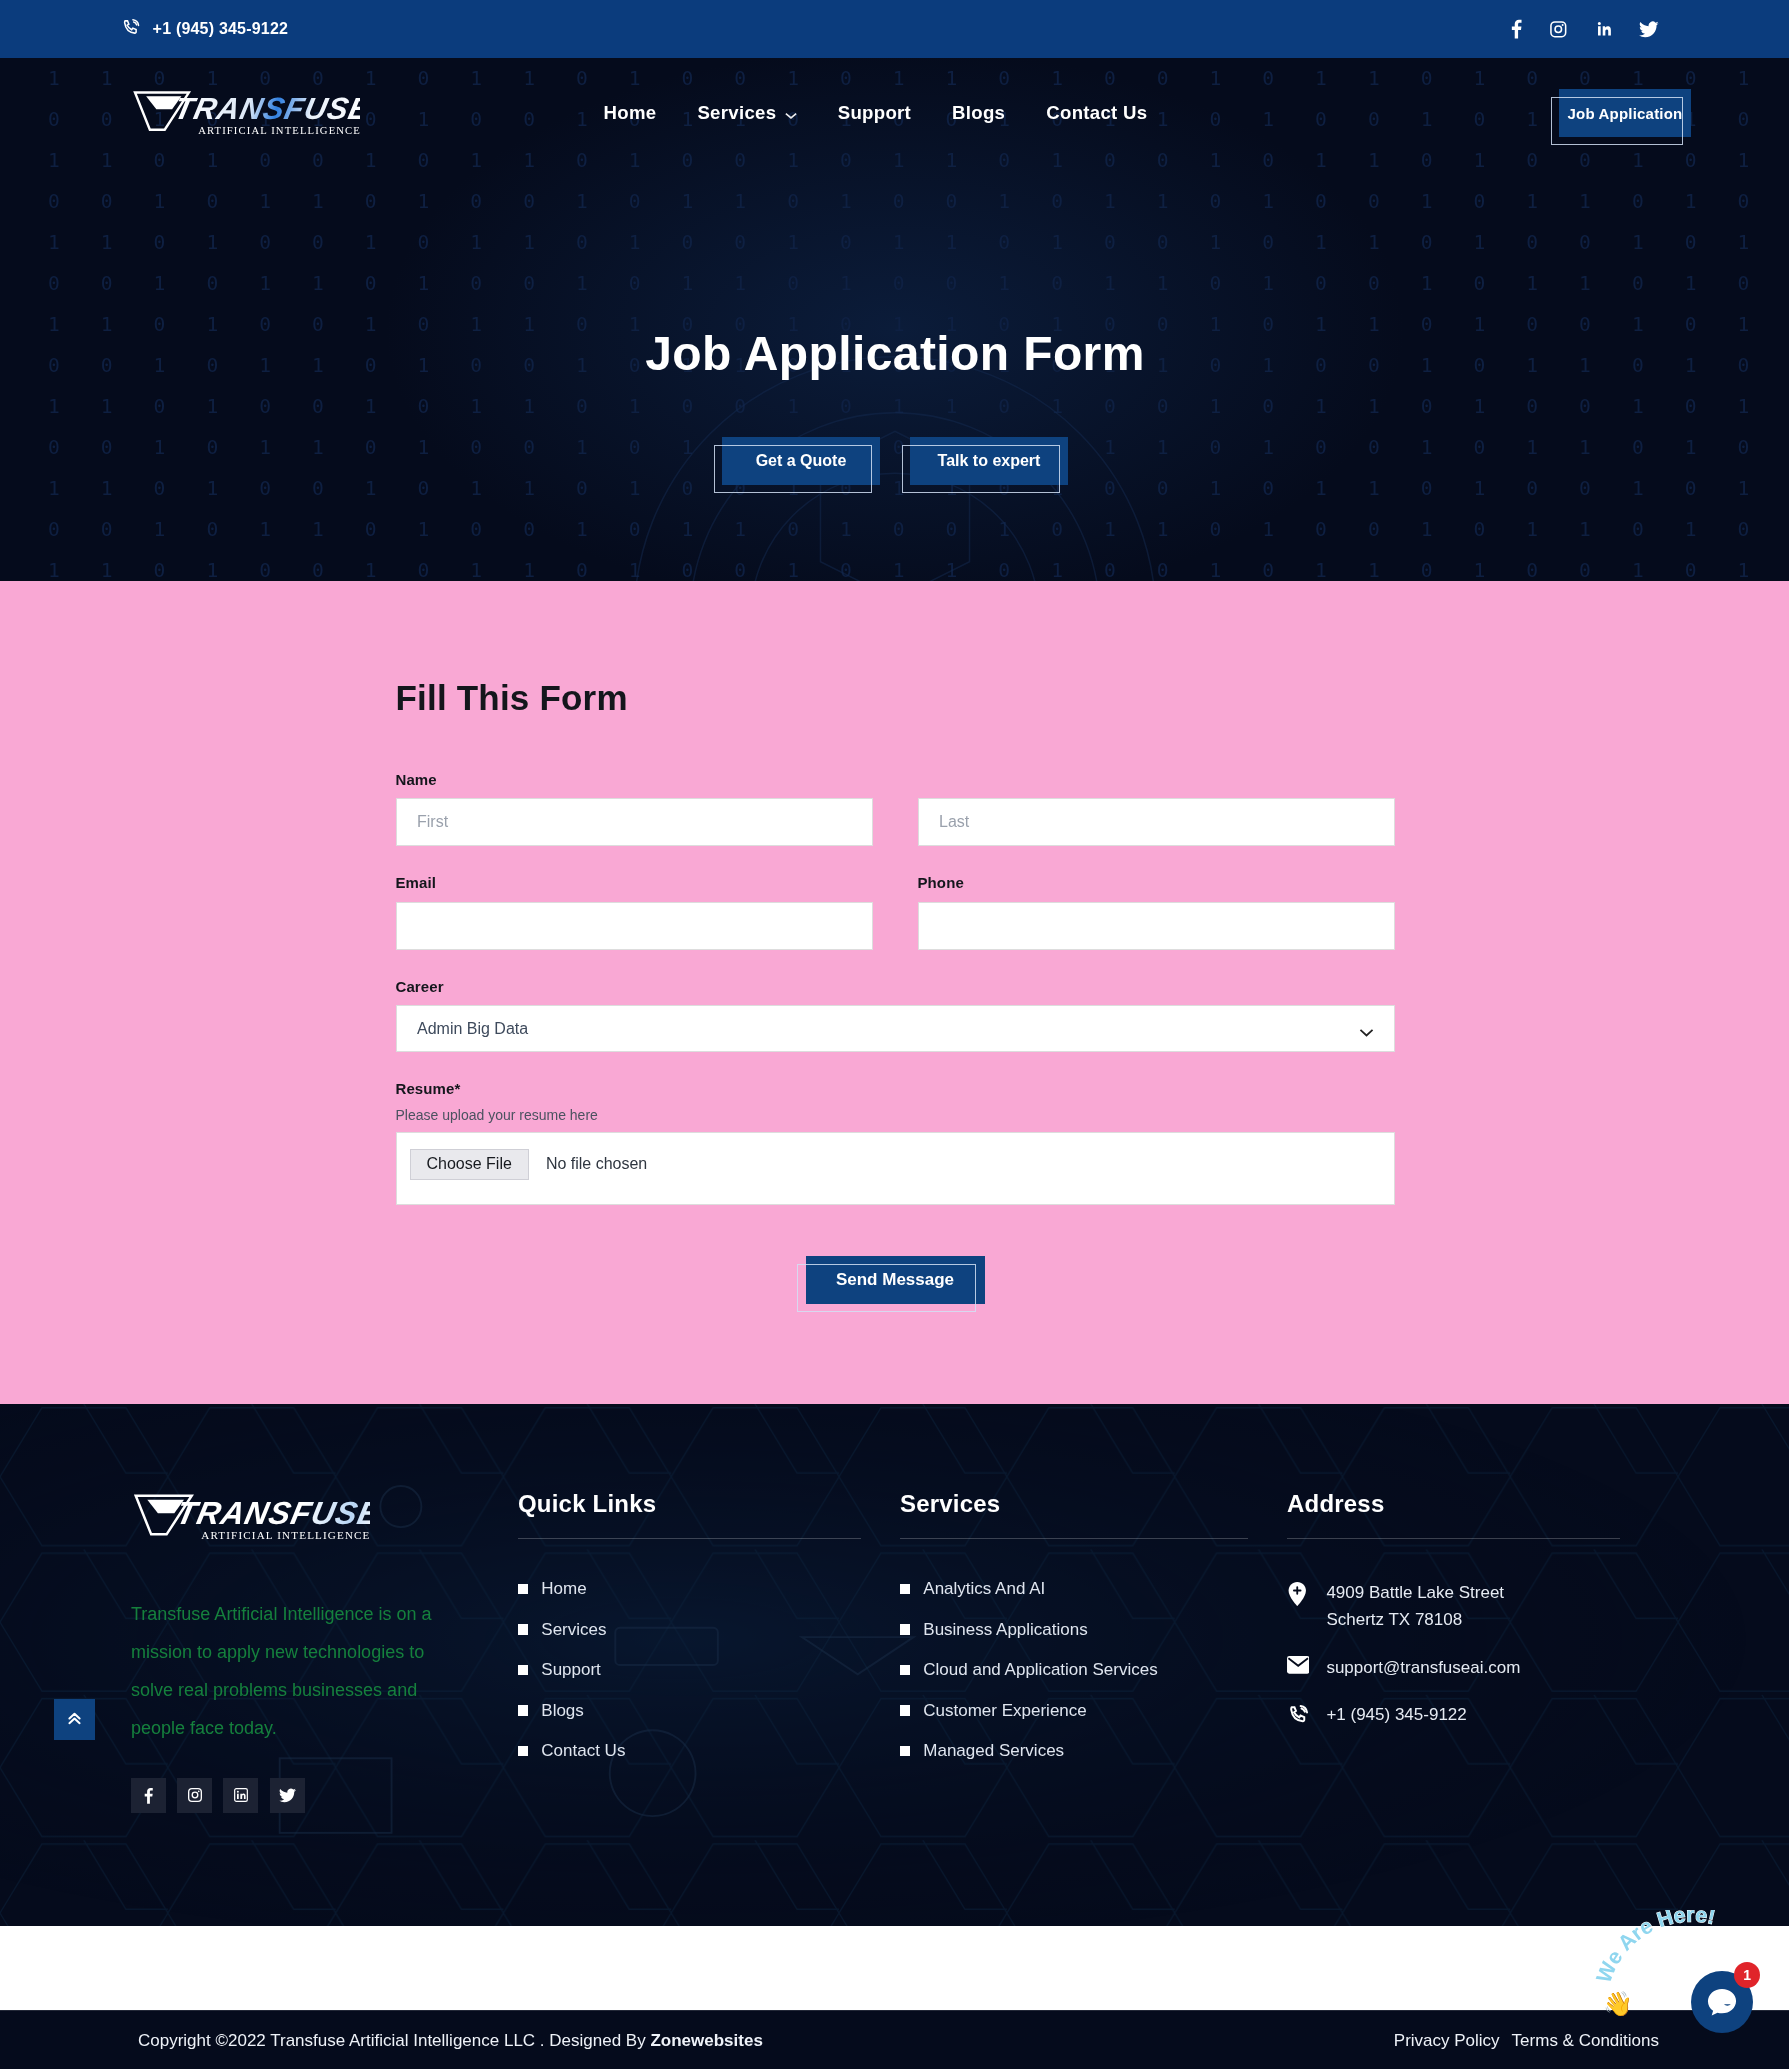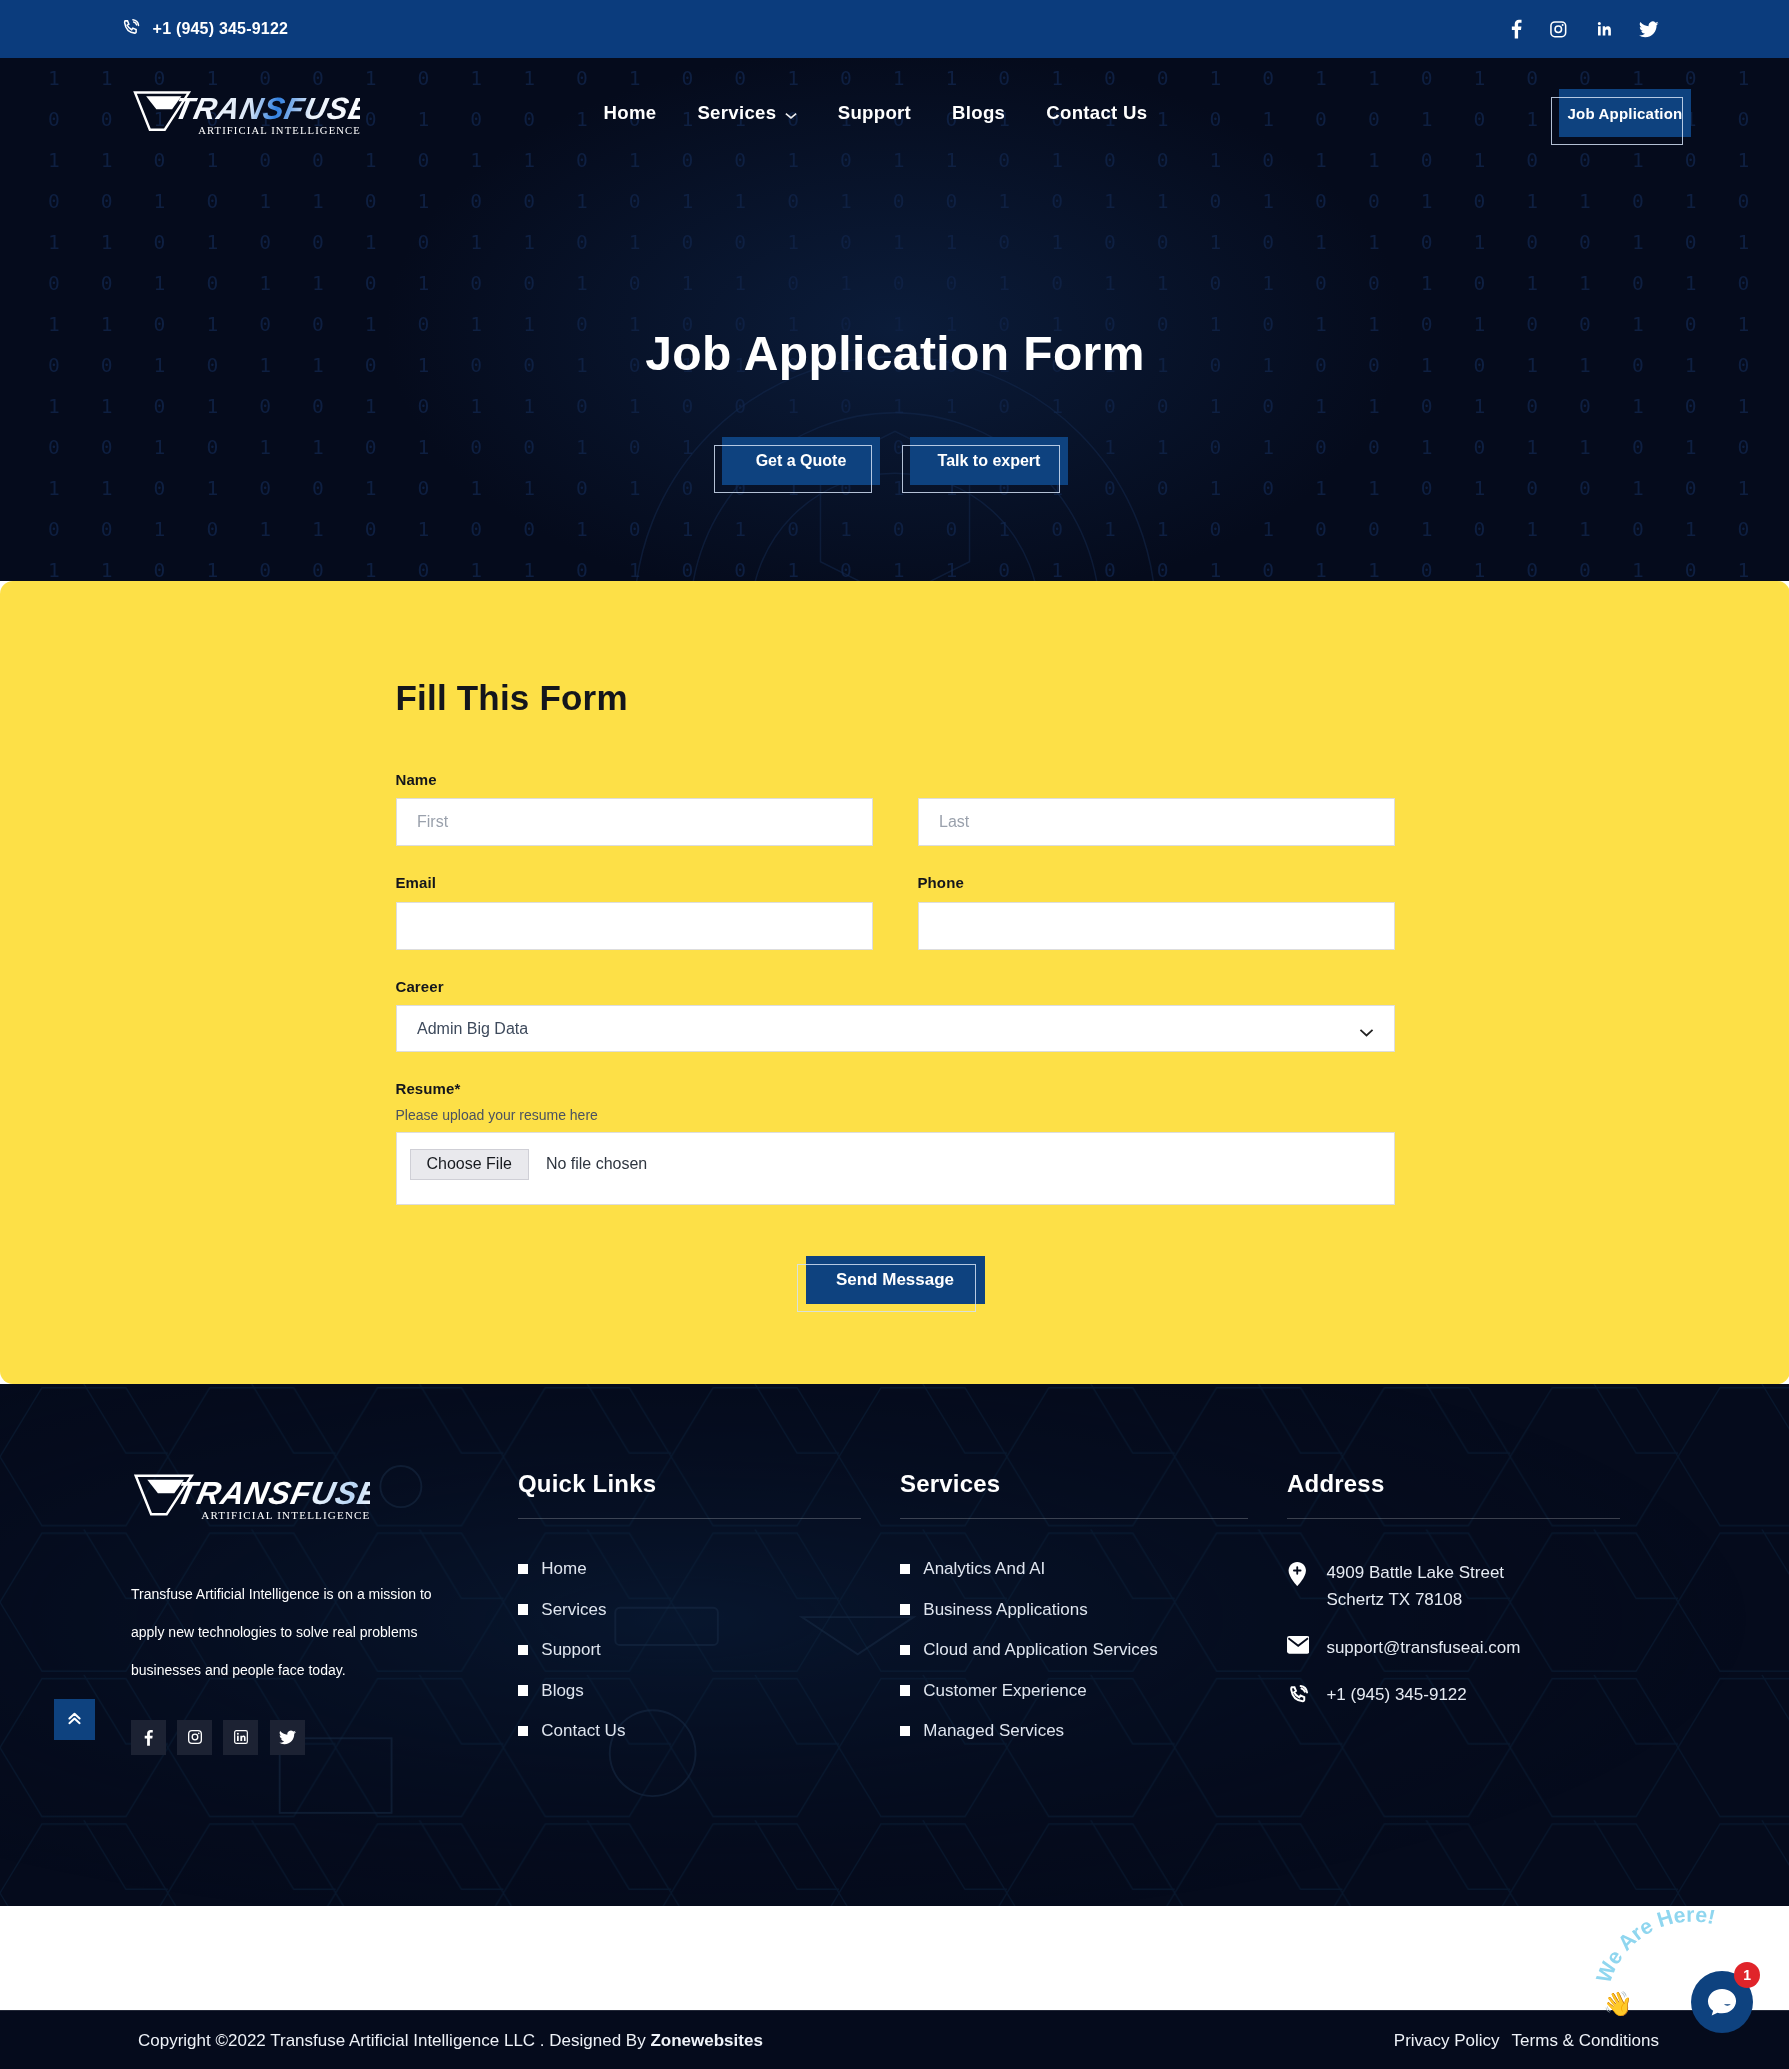--- a/index.html
+++ b/index.html
@@ -98,21 +98,21 @@
   .hero-title {
     color: #ffffff; font-size: 48px; font-weight: 700;
     font-family: "Liberation Sans Narrow", "Liberation Sans", sans-serif;
     letter-spacing: 0.4px;
   }
   .hero-btns { margin-top: 56px; display: flex; justify-content: center; gap: 30px; }
   .hero-btn { width: 158px; height: 48px; font-size: 16px;
     font-family: "Liberation Sans Narrow", "Liberation Sans", sans-serif; }
 
   
-  .form-section { background: #fde047; padding: 97px 0 80px; border-radius: 13px; }
+  .form-section { background: #f9a8d4; padding: 97px 0 100px; }
   .form-wrap { width: 999px; margin: 0 auto; }
   .form-title {
     font-size: 35px; font-weight: 700; color: #14161c; letter-spacing: 0.2px;
     font-family: "Liberation Sans Narrow", "Liberation Sans", sans-serif;
     margin-bottom: 53px;
   }
   .f-label {
     font-size: 15px; font-weight: 700; color: #14161c; margin-bottom: 10.3px;
     font-family: "Liberation Sans Narrow", "Liberation Sans", sans-serif;
     letter-spacing: 0.1px;
@@ -156,21 +156,21 @@
     position: relative; background: #050b1c; padding: 86px 131px 0;
     height: 522px; overflow: hidden;
   }
   .footer-bg { position: absolute; inset: 0; opacity: .5; pointer-events: none; }
   .footer-grid {
     position: relative; z-index: 3;
     display: grid; grid-template-columns: 387px 382px 387px 1fr; gap: 0;
   }
   .f-logo-col { padding-right: 56px; }
   .f-desc {
-    color: #ffffff; font-size: 14px; line-height: 38px; margin-top: 48px;
+    color: #15803d; font-size: 18px; line-height: 38px; margin-top: 48px;
     font-family: "Liberation Sans Narrow", "Liberation Sans", sans-serif;
   }
   .f-socials { display: flex; gap: 11.2px; margin-top: 31px; }
   .f-soc {
     width: 35px; height: 35px; background: #1c2233; display: flex;
     align-items: center; justify-content: center; cursor: pointer;
   }
   .f-head {
     color: #ffffff; font-size: 24px; font-weight: 700; letter-spacing: 0.2px;
     font-family: "Liberation Sans Narrow", "Liberation Sans", sans-serif;

